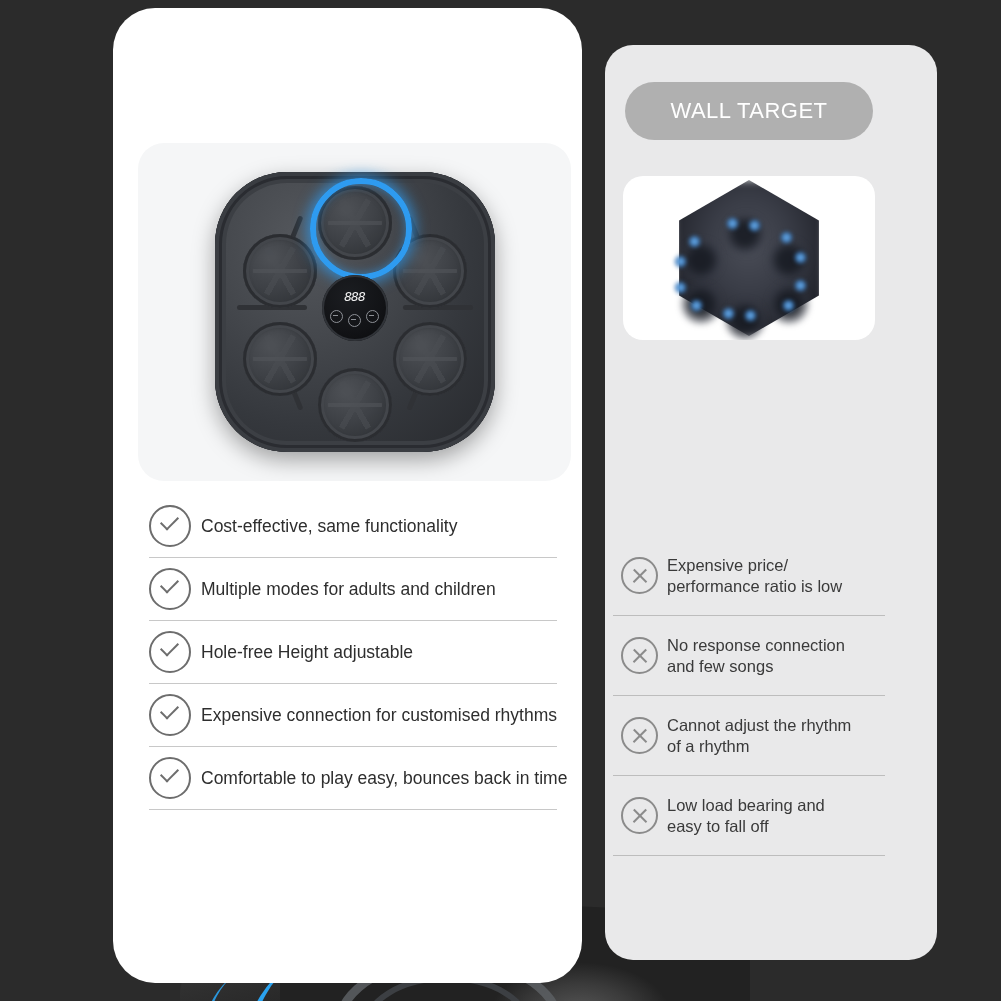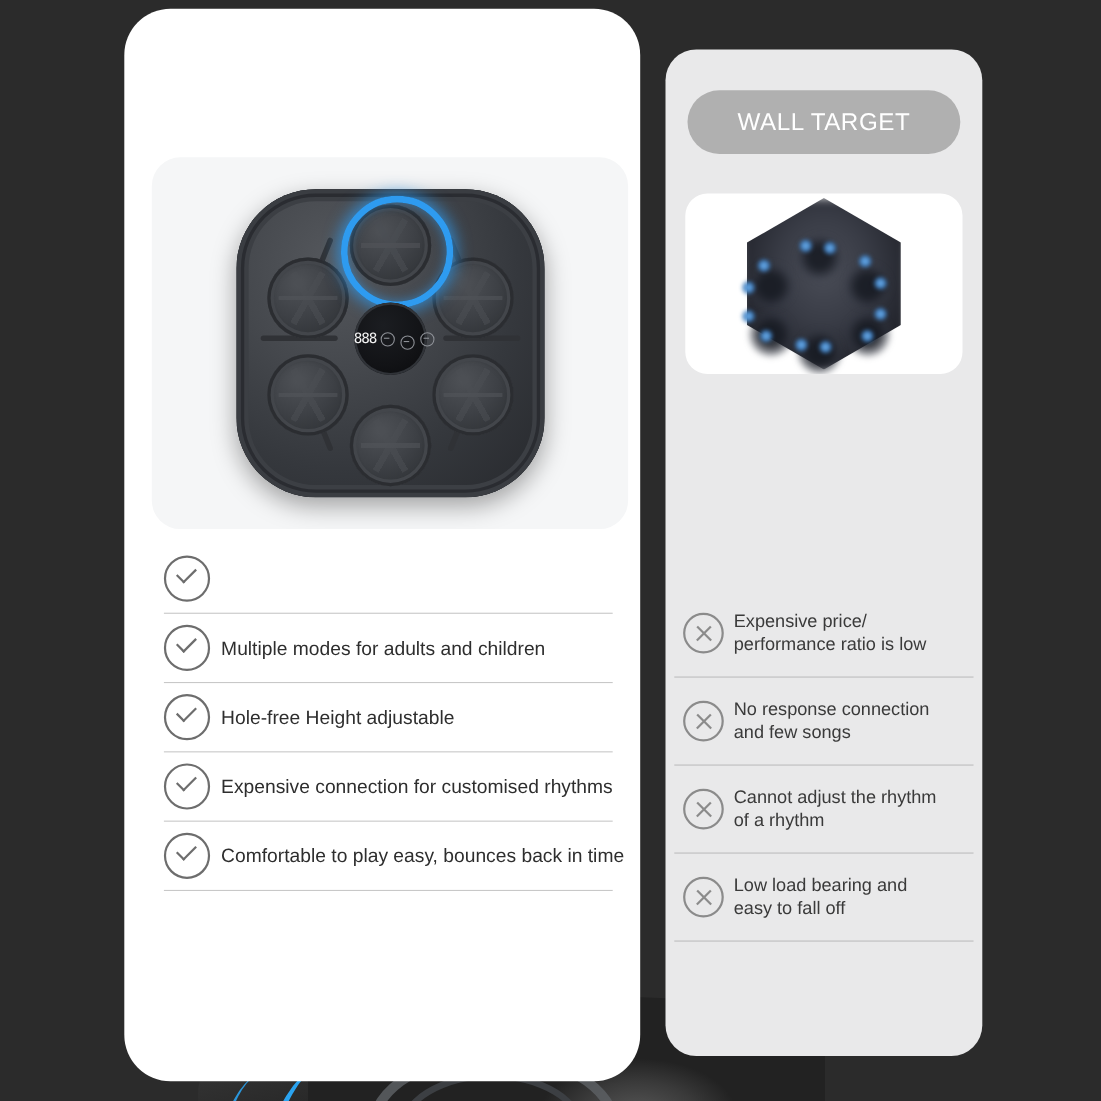--- a/index.html
+++ b/index.html
@@ -88,20 +88,21 @@
 
   
   .card-right {
     position: absolute;
     left: 605px;
     top: 45px;
     width: 288px;
     height: 915px;
     background: #e9e9ea;
     border-radius: 28px;
+    padding-left: 44px;
   }
   .pill-grey {
     position: absolute;
     left: 20px;
     top: 37px;
     width: 248px;
     height: 58px;
     background: #b0b0b0;
     border-radius: 29px;
     display: flex;
@@ -251,24 +252,25 @@
   .display {
     position: absolute;
     left: 107px;
     top: 103px;
     width: 66px;
     height: 66px;
     border-radius: 50%;
     background: radial-gradient(circle at 40% 32%, #1b1d21 0%, #121316 60%, #090a0c 100%);
     box-shadow: inset 0 0 0 2px #303338;
     display: flex;
-    flex-direction: row;
+    flex-direction: column;
     align-items: center;
-    justify-content: flex-start;
+    justify-content: center;
     gap: 4px;
+    font-style: italic;
   }
   .display-digits {
     color: #f2f2f2;
     font-family: "DejaVu Sans Mono", monospace;
     font-size: 13px;
     letter-spacing: -1px;
     line-height: 1;
   }
   .display-btns { display: flex; align-items: center; gap: 5px; }
   .dbtn {
@@ -466,20 +468,21 @@
             <span class="dbtn dbtn-mid"></span>
             <span class="dbtn"></span>
           </span>
         </div>
       </div>
     </div>
 
     <div class="list-left">
       <div class="row-left">
         <span class="ico-check"></span>
+        <span class="txt-left">Cost-effective, same functionality</span>
       </div>
       <div class="row-left">
         <span class="ico-check"></span>
         <span class="txt-left">Multiple modes for adults and children</span>
       </div>
       <div class="row-left">
         <span class="ico-check"></span>
         <span class="txt-left">Hole-free Height adjustable</span>
       </div>
       <div class="row-left">

